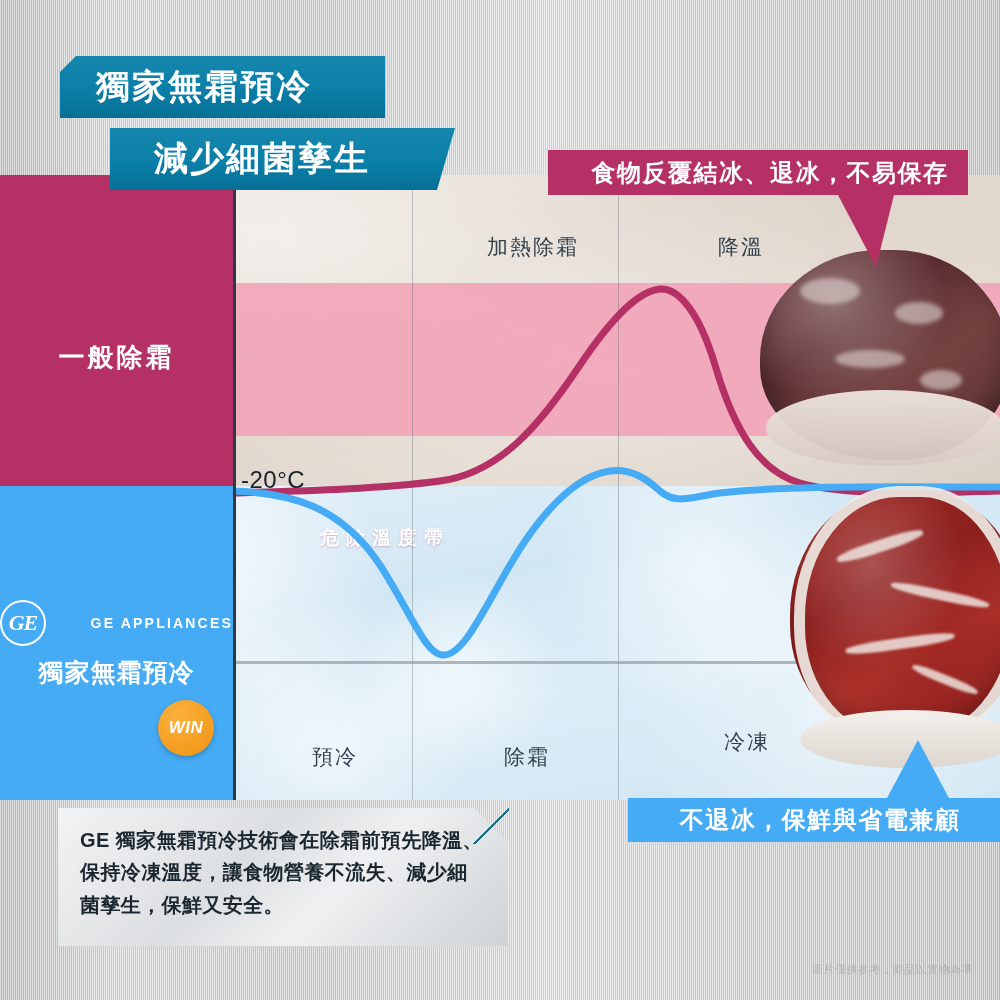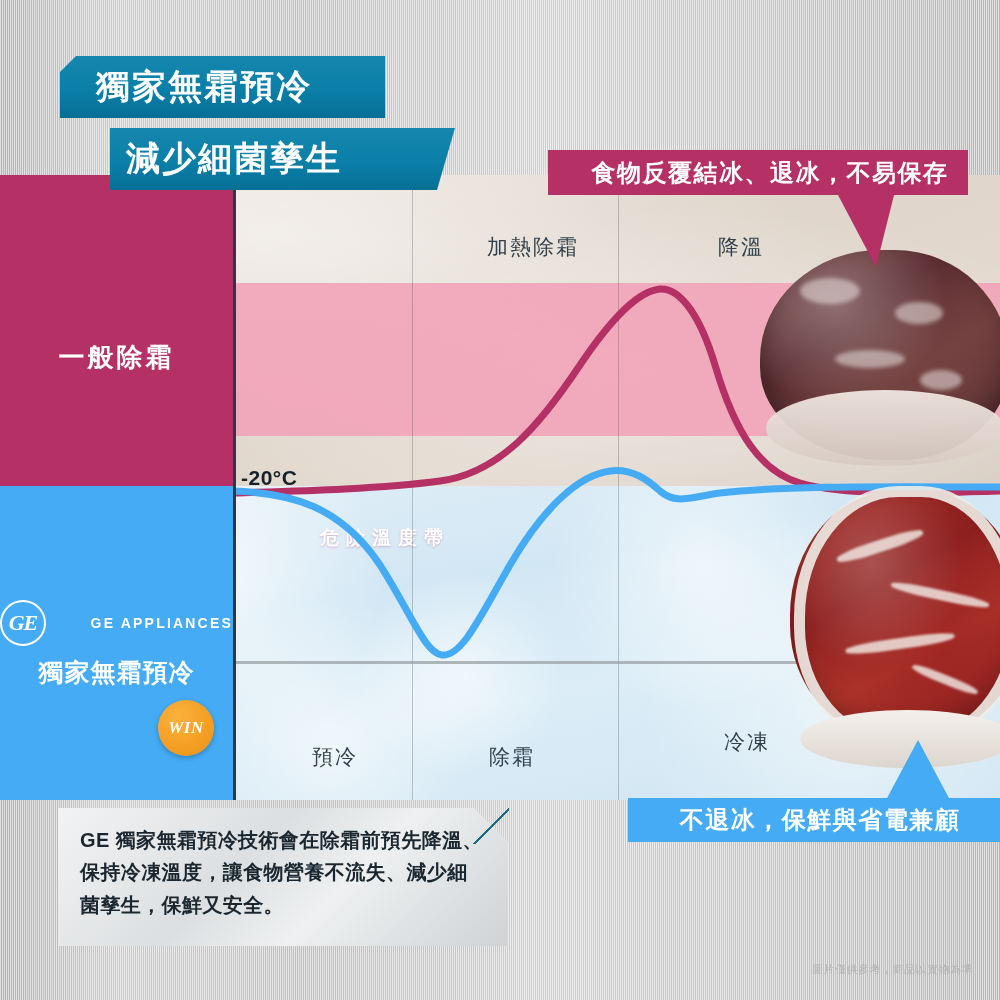--- a/index.html
+++ b/index.html
@@ -28,21 +28,21 @@
                radial-gradient(circle at 33% 82%,rgba(255,255,255,.55),transparent 20%);}
 
   .danger-band{position:absolute;left:0;top:108px;width:1000px;height:153px;background:#f2a0b6;opacity:.85;}
   .danger-label{position:absolute;left:320px;top:350px;font-size:19px;letter-spacing:7px;
     color:#ffffff;font-weight:700;text-shadow:0 1px 2px rgba(180,60,110,.35);}
 
   .divider{position:absolute;left:0;top:486px;width:1000px;height:3px;background:#9aa0a4;opacity:.75;}
   .axis-y{position:absolute;left:233px;top:175px;width:3px;height:625px;background:#2b3a44;}
   .vline{position:absolute;top:0;width:1px;height:625px;background:rgba(90,100,110,.35);}
 
-  .temp-label{position:absolute;left:241px;top:466px;font-size:21px;font-weight:700;color:#17212a;letter-spacing:.5px;}
+  .temp-label{position:absolute;left:241px;top:466px;font-size:24px;font-weight:400;color:#17212a;letter-spacing:.5px;}
 
   .phase-top{position:absolute;font-size:21px;color:#33414c;font-weight:500;letter-spacing:2px;}
   .phase-bottom{position:absolute;font-size:21px;color:#33414c;font-weight:500;letter-spacing:2px;}
 
   
   .panel-top{position:absolute;left:0;top:175px;width:233px;height:311px;background:#b53065;}
   .panel-bot{position:absolute;left:0;top:486px;width:233px;height:314px;background:#45abf5;}
   .panel-top-label{position:absolute;left:0;top:340px;width:233px;text-align:center;
     font-size:26px;font-weight:700;color:#fff;letter-spacing:3px;}
 
@@ -51,29 +51,29 @@
   .ge-mono{width:46px;height:46px;border:2px solid #fff;border-radius:50%;
     display:flex;align-items:center;justify-content:center;box-sizing:border-box;}
   .ge-mono span{font-family:"Liberation Serif","DejaVu Serif",serif;font-style:italic;
     font-size:22px;color:#fff;font-weight:700;letter-spacing:-1px;}
   .ge-word{font-size:14px;font-weight:700;color:#fff;letter-spacing:2.2px;}
   .ge-slogan{margin-top:10px;font-size:25px;font-weight:700;color:#fff;letter-spacing:1px;}
   .win-badge{position:absolute;left:158px;top:700px;width:56px;height:56px;border-radius:50%;
     background:radial-gradient(circle at 35% 30%,#fbb13c,#ef9212);
     display:flex;align-items:center;justify-content:center;
     box-shadow:0 2px 5px rgba(0,0,0,.25);}
-  .win-badge span{font-family:Liberation Serif, serif;font-style:italic;
+  .win-badge span{font-family:Liberation Sans, sans-serif;font-style:italic;
     font-weight:700;font-size:17px;color:#fff;letter-spacing:.5px;}
 
   
   .banner{position:absolute;background:linear-gradient(180deg,#1687ae 0%,#0a7fa8 55%,#076f95 100%);
     color:#fff;font-weight:700;display:flex;align-items:center;box-shadow:2px 3px 6px rgba(0,0,0,.25);}
   #banner1{left:60px;top:56px;width:325px;height:62px;font-size:34px;padding-left:36px;box-sizing:border-box;
     clip-path:polygon(16px 0,100% 0,100% 100%,0 100%,0 16px);letter-spacing:2px;}
-  #banner2{left:110px;top:128px;width:345px;height:62px;font-size:34px;padding-left:16px;box-sizing:border-box;
+  #banner2{left:110px;top:128px;width:345px;height:62px;font-size:34px;padding-left:44px;box-sizing:border-box;
     clip-path:polygon(0 0,100% 0,calc(100% - 18px) 100%,0 100%);letter-spacing:2px;}
 
   
   .callout{position:absolute;color:#fff;font-weight:700;display:flex;align-items:center;justify-content:center;}
   #callout-top{left:548px;top:150px;width:396px;height:45px;background:#b53065;font-size:24px;letter-spacing:1.5px;padding-left:24px;}
   #callout-top-tail{position:absolute;left:838px;top:195px;width:70px;height:72px;background:#b53065;
     clip-path:polygon(0 0,56px 0,38px 72px);}
   #callout-bot{left:628px;top:798px;width:384px;height:44px;background:#45abf5;font-size:24px;letter-spacing:1.5px;}
   #callout-bot-tail{position:absolute;left:880px;top:740px;width:70px;height:60px;background:#45abf5;
     clip-path:polygon(38px 0,70px 60px,6px 60px);}
@@ -140,21 +140,21 @@
       <path d="M233,316 C290,318 340,330 380,390 C412,440 425,478 442,480
                C462,482 480,442 510,390 C545,330 580,300 610,296
                C632,293 648,305 660,316 C676,330 690,322 720,318
                C790,310 900,312 1000,312" fill="none" stroke="#45ABF5" stroke-width="7" stroke-linecap="round"></path>
     </svg>
 
     <div class="phase-top" style="left:487px;top:58px">加熱除霜</div>
     <div class="phase-top" style="left:718px;top:58px">降溫</div>
 
     <div class="phase-bottom" style="left:312px;top:568px">預冷</div>
-    <div class="phase-bottom" style="left:489px;top:568px">除霜</div>
+    <div class="phase-bottom" style="left:504px;top:568px">除霜</div>
     <div class="phase-bottom" style="left:724px;top:553px">冷凍</div>
   </div>
 
   <div class="panel-top"></div>
   <div class="panel-bot"></div>
   <div class="axis-y"></div>
 
   <div class="panel-top-label">一般除霜</div>
 
   <div class="ge-block">

